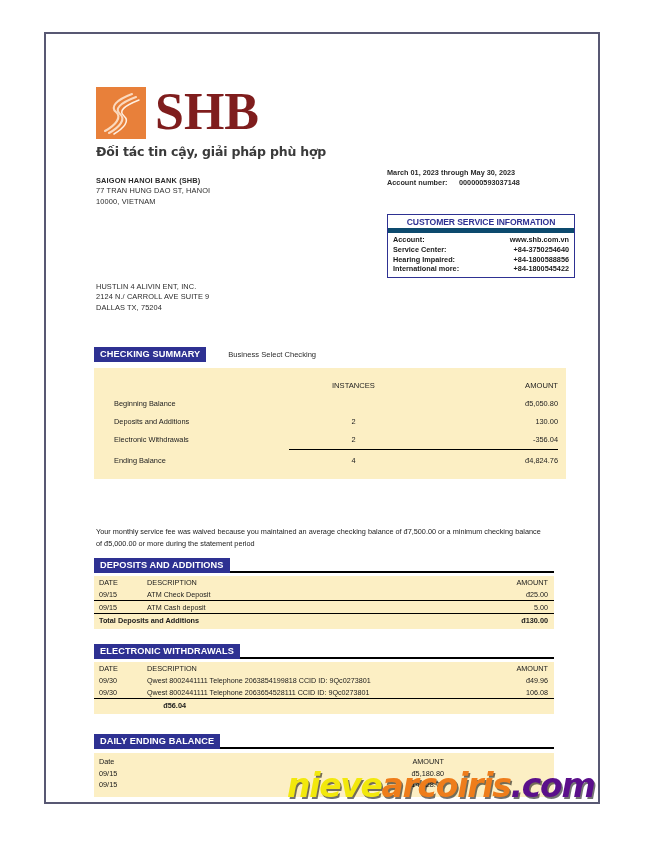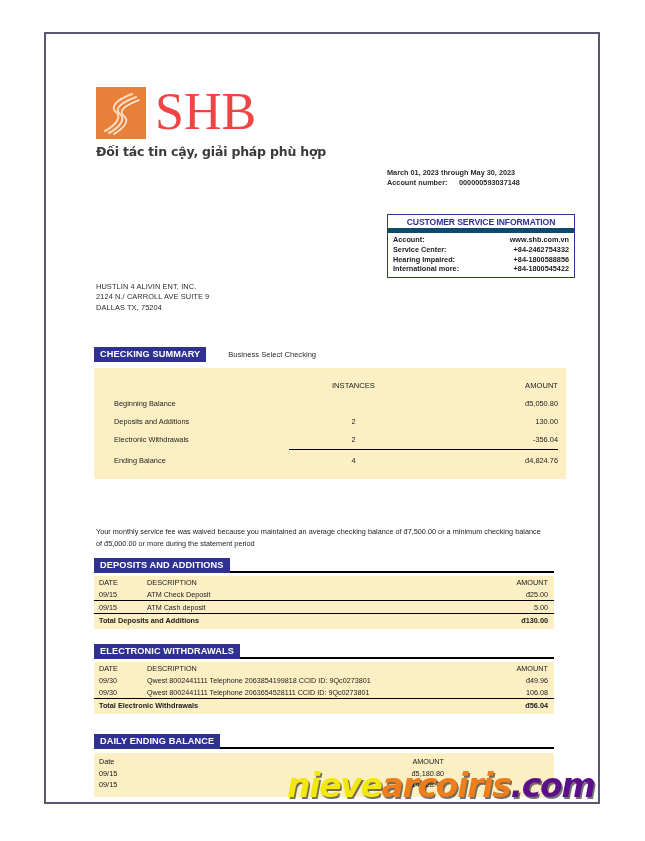--- a/index.html
+++ b/index.html
@@ -46,24 +46,24 @@
     height: 52px;
     background: #E8803A;
     position: relative;
     overflow: hidden;
     flex: 0 0 auto;
   }
   .logo-mark svg { display:block; }
   .logo-text {
     margin-left: 9px;
     font-family: "Liberation Serif", serif;
-    font-weight: normal;
+    font-weight: bold;
     font-size: 52px;
     line-height: 50px;
-    color: #ef4444;
+    color: #7f1d1d;
     letter-spacing: 0px;
   }
   .logo-tag {
     margin-top: 5px;
     font-family: "DejaVu Sans", sans-serif;
     font-size: 12.5px;
     font-weight: bold;
     color: #3a3a3a;
     letter-spacing: -0.2px;
   }
@@ -272,39 +272,44 @@
           <g fill="none" stroke="#FFF0E2" stroke-width="1.5" stroke-linecap="round">
             <path d="M43 13 C28 19, 22 24, 28 29 C34 34, 28 41, 18 47"></path>
           </g>
         </svg>
       </div>
       <div class="logo-text">SHB</div>
     </div>
     <div class="logo-tag">Đối tác tin cậy, giải pháp phù hợp</div>
   </div>
 
+  <div class="bank-addr">
+    <div class="b">SAIGON HANOI BANK (SHB)</div>
+    <div>77 TRAN HUNG DAO ST, HANOI</div>
+    <div>10000, VIETNAM</div>
+  </div>
 
   <div class="stmt-meta">
     <div>March 01, 2023 through May 30, 2023</div>
     <div class="row">
       <span class="lbl">Account number:</span>
       <span>000000593037148</span>
     </div>
   </div>
 
   <div class="csi">
     <div class="csi-title">CUSTOMER SERVICE INFORMATION</div>
     <div class="csi-body">
       <div class="csi-row">
         <span class="k">Account:</span>
         <span class="v">www.shb.com.vn</span>
       </div>
       <div class="csi-row">
         <span class="k">Service Center:</span>
-        <span class="v">+84-2462754332</span>
+        <span class="v">+84-3750254640</span>
       </div>
       <div class="csi-row">
         <span class="k">Hearing Impaired:</span>
         <span class="v">+84-1800588856</span>
       </div>
       <div class="csi-row">
         <span class="k">International more:</span>
         <span class="v">+84-1800545422</span>
       </div>
     </div>
@@ -397,21 +402,20 @@
       <span class="c-desc">Qwest 8002441111 Telephone 2063854199818 CCID ID: 9Qc0273801</span>
       <span class="c-amt">đ49.96</span>
     </div>
     <div class="txn-row">
       <span class="c-date">09/30</span>
       <span class="c-desc">Qwest 8002441111 Telephone 2063654528111 CCID ID: 9Qc0273801</span>
       <span class="c-amt">106.08</span>
     </div>
     <div class="thick-rule"></div>
     <div class="txn-total">
-      <span class="c-lbl">Total Electronic Withdrawals</span>
       <span class="c-amt">đ56.04</span>
     </div>
   </div>
 
   <div class="sec-head" style="left:48px; top:700px; width:460px;">
     <div class="sec-bar">DAILY ENDING BALANCE</div>
     <div class="sec-rule"></div>
   </div>
 
   <div class="txn" style="top:719px; padding-top:3px; padding-bottom:6px;">

